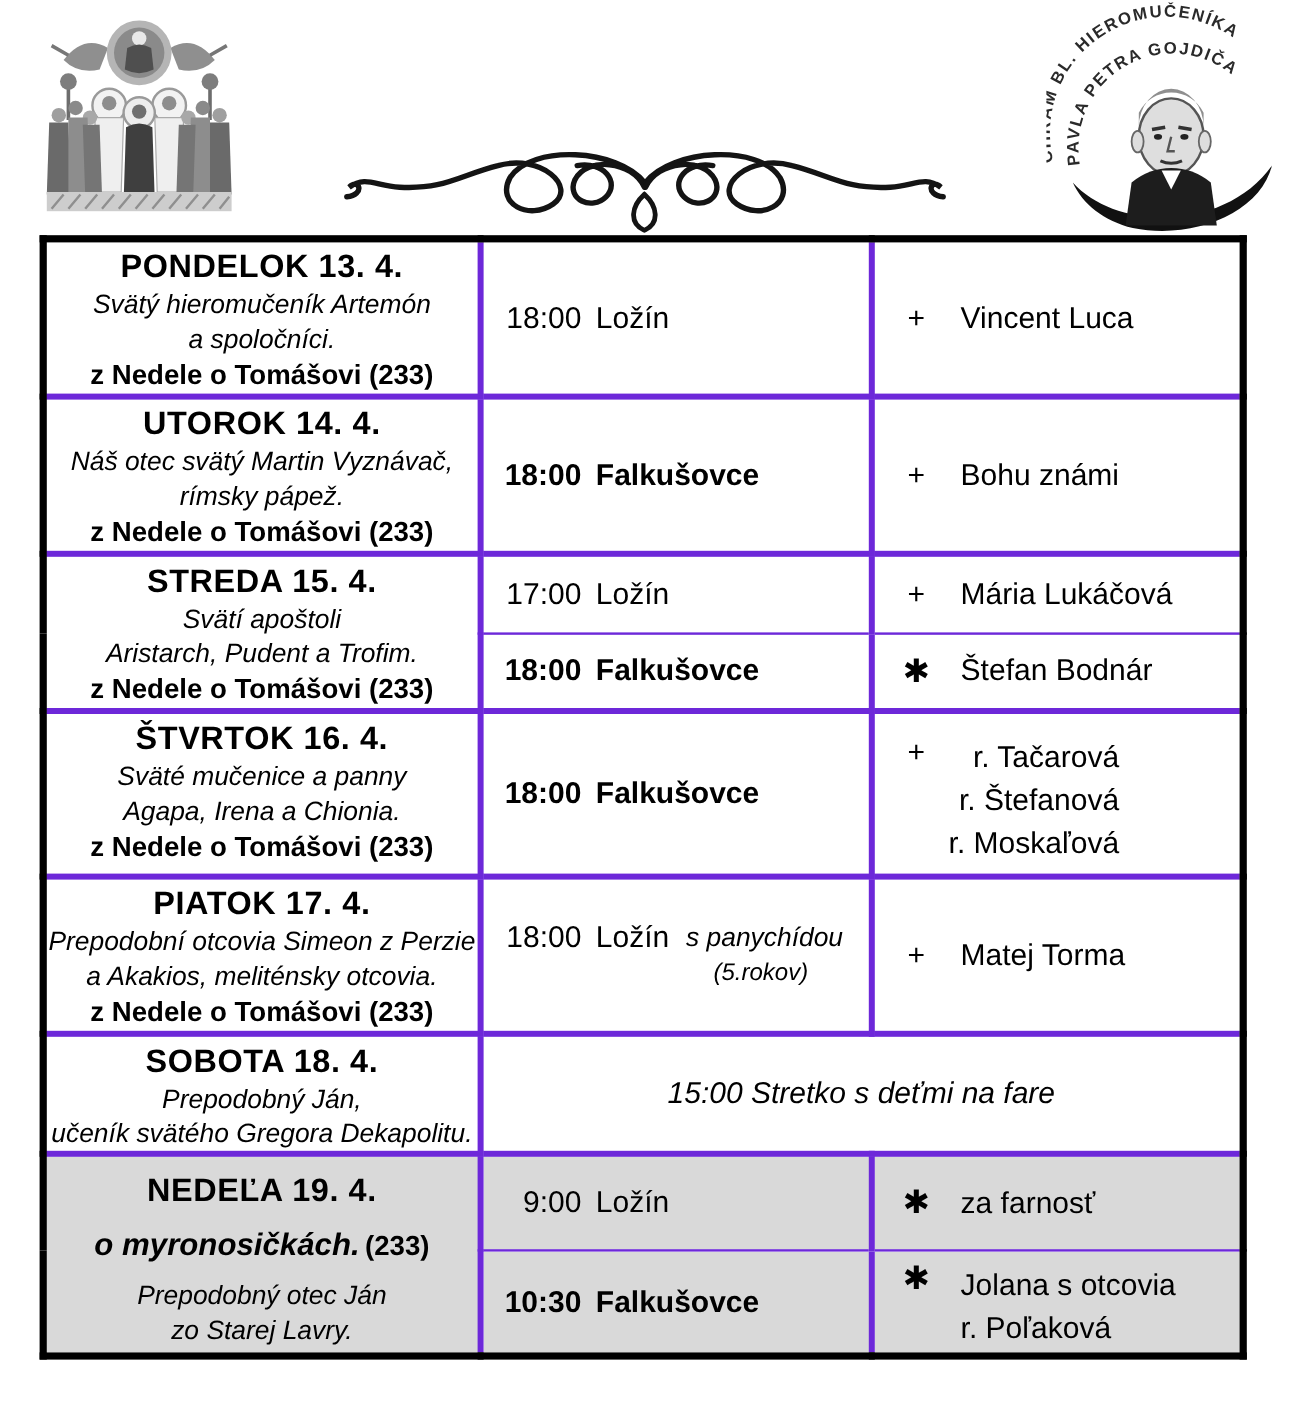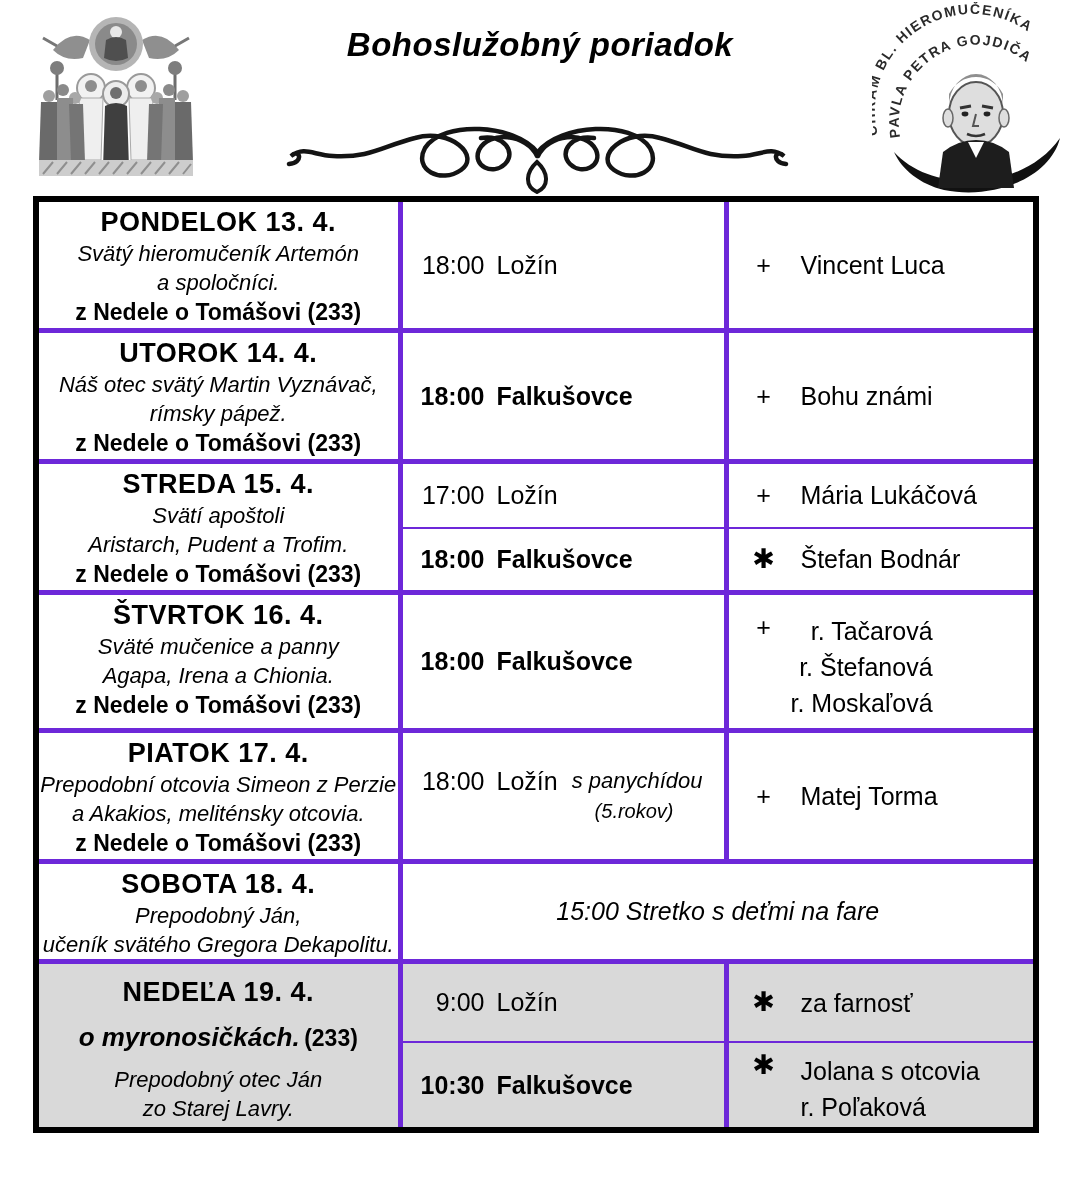--- a/index.html
+++ b/index.html
@@ -92,21 +92,20 @@
     <circle cx="122" cy="88" r="6" fill="#a8a8a8"></circle>
   <path d="M156,92 L140,92 L138,152 L158,152 Z" fill="#6a6a6a"></path>
   <path d="M140,88 L124,88 L122,152 L140,152 Z" fill="#8d8d8d"></path>
   <path d="M128,94 L114,94 L112,152 L126,152 Z" fill="#757575"></path>
 
   <rect x="4" y="150" width="154" height="16" fill="#cdcdcd"></rect>
   <path d="M8,164 L18,152 M22,164 L32,152 M36,164 L46,152 M50,164 L60,152 M64,164 L74,152 M78,164 L88,152 M92,164 L102,152 M106,164 L116,152 M120,164 L130,152 M134,164 L144,152 M148,164 L156,154" stroke="#8f8f8f" stroke-width="2"></path>
 </svg>
 
 <div class="title-block">
-  <div class="doc-title">Bohoslužobný poriadok</div>
 </div>
 
 <svg class="flourish" viewBox="0 0 525 82">
   <g stroke="#141414" stroke-width="4.5" fill="none" stroke-linecap="round">
     <g id="halfL">
       <path d="M262,40 C240,12 168,8 150,36 C138,58 166,72 186,58 C206,44 176,16 140,26 C108,34 96,46 58,44 C38,43 30,34 16,44 C24,36 30,50 14,52"></path>
       <path d="M262,44 C252,22 214,18 204,38 C197,54 218,64 230,52 C242,40 228,22 206,26"></path>
     </g>
     <use href="#halfL" transform="translate(525,0) scale(-1,1)"></use>
     <path d="M262,50 C251,60 249,74 262,80 C275,74 273,60 262,50 Z" stroke-width="4"></path>

